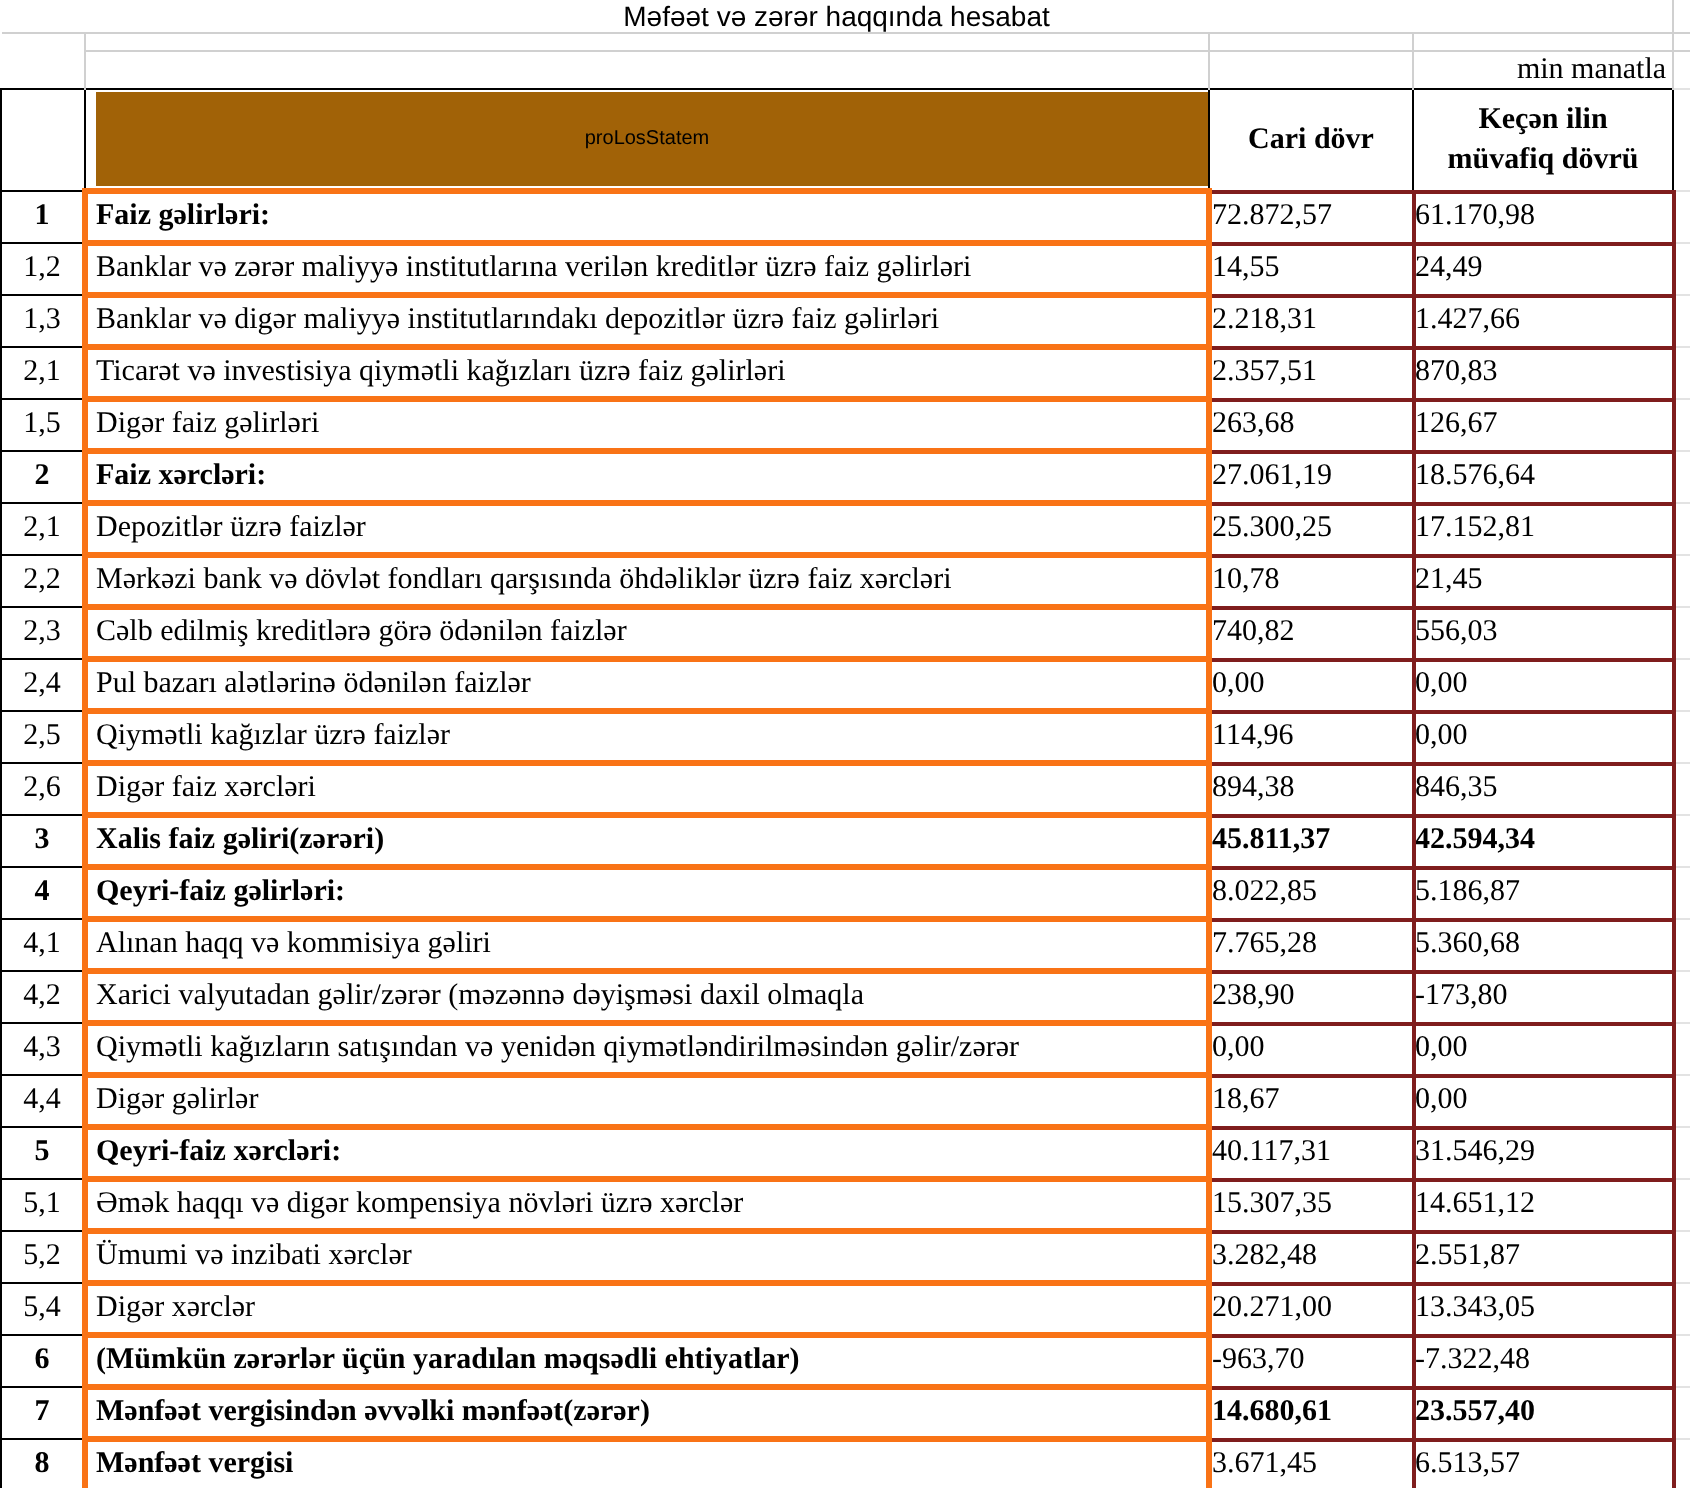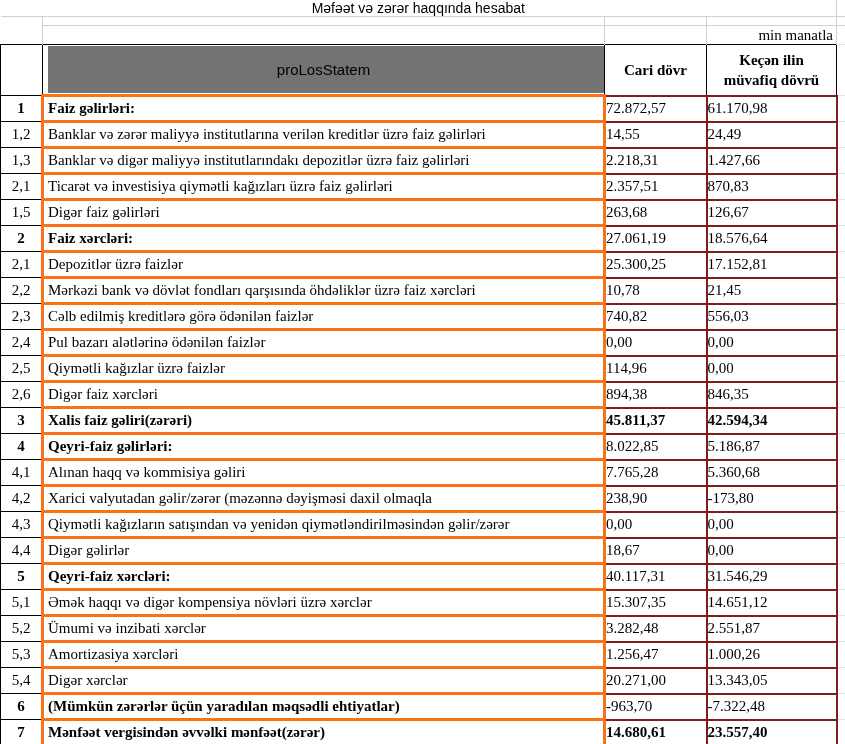--- a/index.html
+++ b/index.html
@@ -36,25 +36,25 @@
     text-align: right;
     font-weight: normal;
     padding-right: 3px;
   }
 
   
   .hdr td { height: 49px; }
   .hdr-corner { border: 1px solid #000; background: #fff; }
   .hdr-name {
     border: 1px solid #000;
-    background: #737373;
+    background: #a16207;
     box-shadow: inset 5px 0 0 #ffffff, inset 0 1px 0 #ffffff, inset 0 -1px 0 #ffffff;
     text-align: center;
     font-family: "Liberation Sans", sans-serif;
-    font-size: 15px;
+    font-size: 10px;
   }
   .hdr-col {
     border: 1px solid #000;
     text-align: center;
     font-weight: bold;
     font-size: 15px;
     line-height: 20px;
     white-space: normal;
   }
   .gutter, .c-gutter { border: none; border-bottom: 1px solid #e3e3e3; background: #fff; }
@@ -252,27 +252,20 @@
         <td class="c-gutter"></td>
       </tr>
       <tr>
         <td class="c-num">5,2</td>
         <td class="c-label">Ümumi və inzibati xərclər</td>
         <td class="c-val">3.282,48</td>
         <td class="c-val">2.551,87</td>
         <td class="c-gutter"></td>
       </tr>
       <tr>
-        <td class="c-num">5,3</td>
-        <td class="c-label">Amortizasiya xərcləri</td>
-        <td class="c-val">1.256,47</td>
-        <td class="c-val">1.000,26</td>
-        <td class="c-gutter"></td>
-      </tr>
-      <tr>
         <td class="c-num">5,4</td>
         <td class="c-label">Digər xərclər</td>
         <td class="c-val">20.271,00</td>
         <td class="c-val">13.343,05</td>
         <td class="c-gutter"></td>
       </tr>
       <tr class="section">
         <td class="c-num">6</td>
         <td class="c-label">(Mümkün zərərlər üçün yaradılan məqsədli ehtiyatlar)</td>
         <td class="c-val">-963,70</td>

